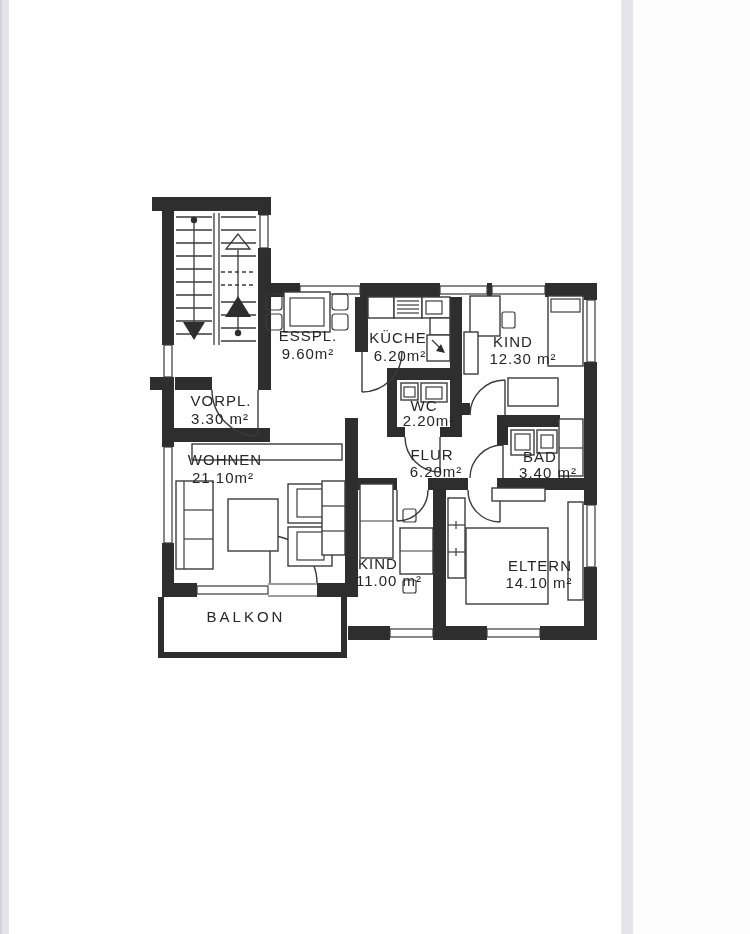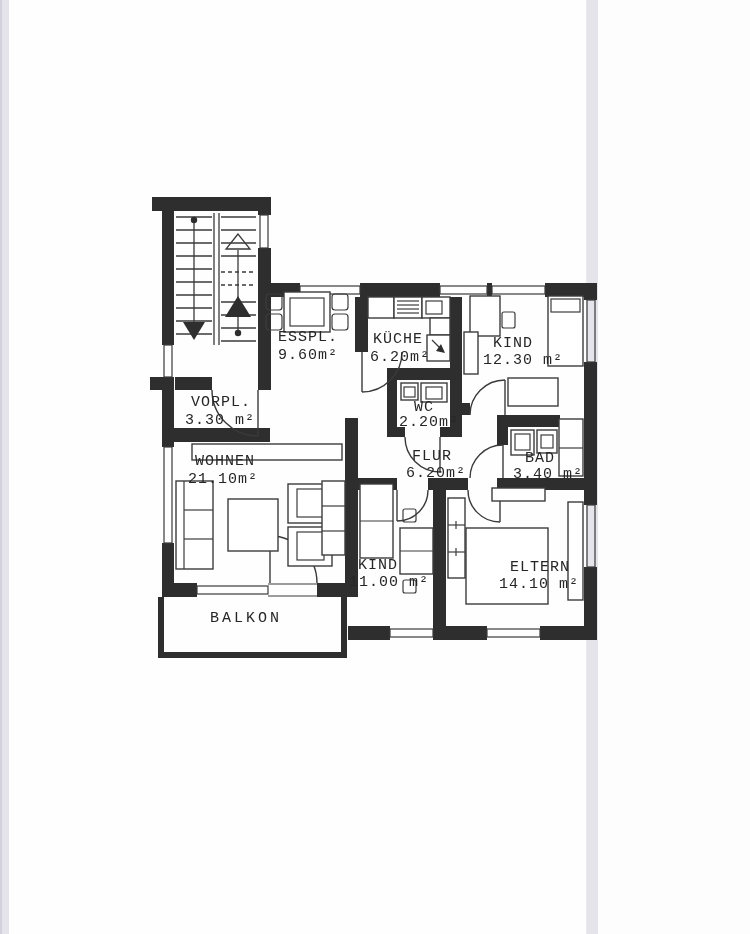--- a/index.html
+++ b/index.html
@@ -1,17 +1,17 @@
 <!DOCTYPE html>
 <html><head>
 <meta charset="utf-8">
 <style>
   html,body{margin:0;padding:0;background:#fdfdfd;}
   .page{position:relative;width:598px;height:934px;background:#fefefe;overflow:hidden;
-        font-family:Liberation Mono, monospace;}
+        font-family:Liberation Sans, sans-serif;padding-left:35px;}
   .edge{position:absolute;top:0;height:934px;}
   .edge-left{left:0;width:7px;background:#e4e4ea;border-left:2px solid #d2d2dc;}
   .edge-right{right:0;width:11px;background:#e4e4ea;border-left:1px solid #ececf0;}
   svg{position:absolute;left:0;top:0;}
   .wall{fill:#2e2e2e;stroke:none;}
   .win{fill:none;stroke:#3a3a3a;stroke-width:1.2;}
   .thin{fill:none;stroke:#3a3a3a;stroke-width:1.2;}
   .furn{fill:#ffffff;stroke:#3c3c3c;stroke-width:1.4;}
   .furnl{fill:none;stroke:#3c3c3c;stroke-width:1.2;}
   .door{fill:none;stroke:#3a3a3a;stroke-width:1.4;}

